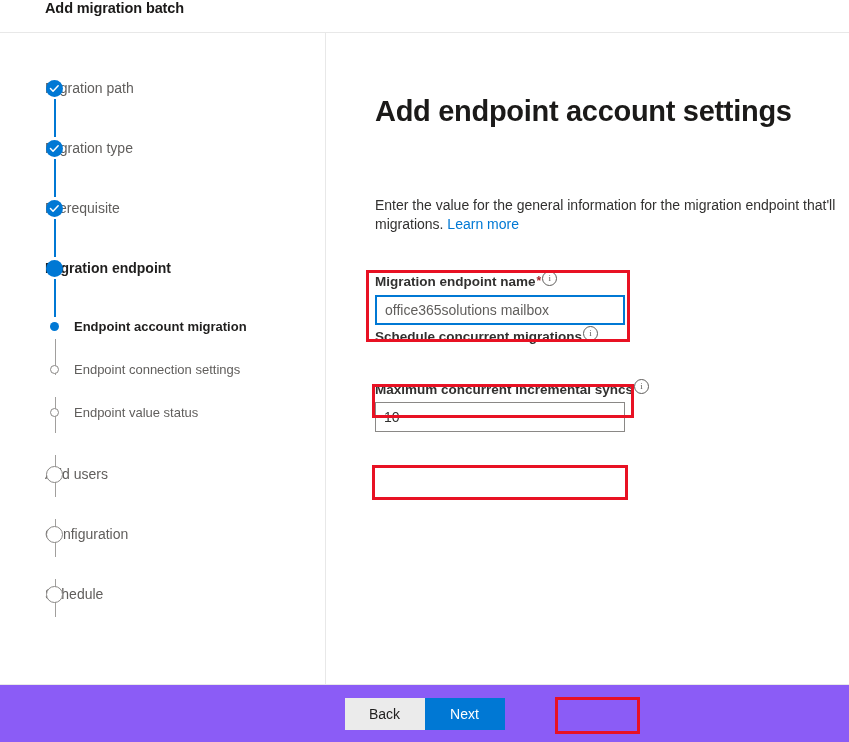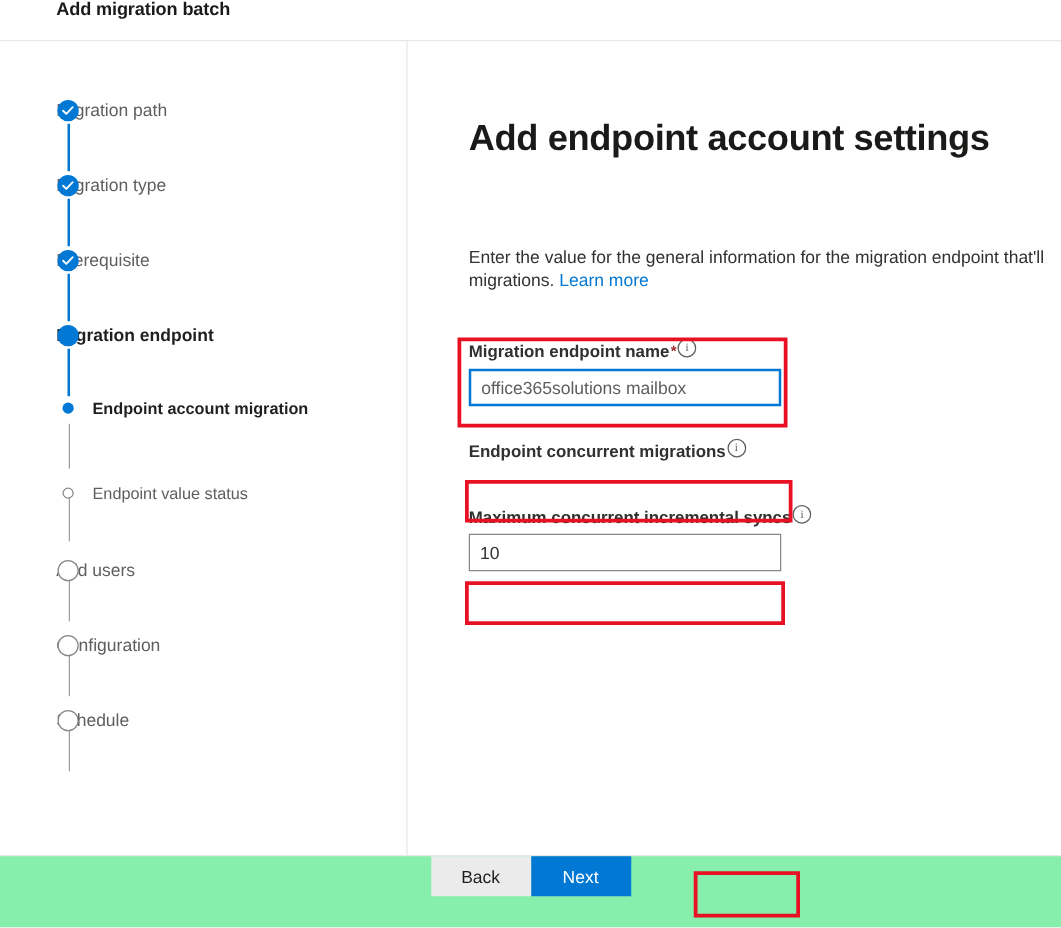--- a/index.html
+++ b/index.html
@@ -178,21 +178,20 @@
 
   
   .form {
     position: absolute;
     top: 237px;
     left: 49px;
     width: 300px;
   }
   .field {
     position: relative;
-    margin-bottom: 25px;
   }
   .field-label {
     font-size: 13.5px;
     font-weight: bold;
     color: #323130;
     display: inline-block;
     line-height: 17px;
     padding-bottom: 5px;
     white-space: nowrap;
   }
@@ -251,22 +250,23 @@
 
   
   .footer {
     position: absolute;
     left: 0;
     right: 0;
     bottom: 0;
     height: 57px;
     border-top: 1px solid #e8e8e8;
     display: flex;
+    align-items: center;
     justify-content: center;
-    background: #86efac;
+    background: #8b5cf6;
   }
   .btn {
     min-width: 80px;
     height: 32px;
     box-sizing: border-box;
     border: none;
     font-family: "Liberation Sans", sans-serif;
     font-size: 14px;
     cursor: pointer;
     padding: 0 16px;
@@ -339,20 +339,24 @@
           <span class="step-label strong">Migration endpoint</span>
         </div>
         <div class="step-spacer"></div>
 
         <div class="step sub">
           <span class="marker sub-current"></span>
           <span class="step-label strong">Endpoint account migration</span>
         </div>
         <div class="step-spacer small" style="height:25px;"></div>
 
+        <div class="step sub">
+          <span class="marker sub-empty"></span>
+          <span class="step-label">Endpoint connection settings</span>
+        </div>
         <div class="step-spacer small" style="height:25px;"></div>
 
         <div class="step sub">
           <span class="marker sub-empty"></span>
           <span class="step-label">Endpoint value status</span>
         </div>
         <div class="step-spacer" style="height:42px;"></div>
 
         <div class="step">
           <span class="marker empty"></span>
@@ -384,21 +388,21 @@
       </div>
 
       <div class="form">
 
         <div class="field">
           <label class="field-label"><span>Migration endpoint name</span><span class="req-star">*</span><span class="info-icon">i</span></label>
           <input class="text-input focused" type="text" value="office365solutions mailbox" style="">
         </div>
 
         <div class="field" style="margin-bottom:28px;">
-          <label class="field-label"><span>Endpoint concurrent migrations</span><span class="info-icon">i</span></label>
+          <label class="field-label"><span>Schedule concurrent migrations</span><span class="info-icon">i</span></label>
         </div>
 
         <div class="field">
           <label class="field-label"><span>Maximum concurrent incremental syncs</span><span class="info-icon">i</span></label>
           <input class="text-input" type="text" value="10" style="">
         </div>
 
       </div>
     </div>
   </div>

